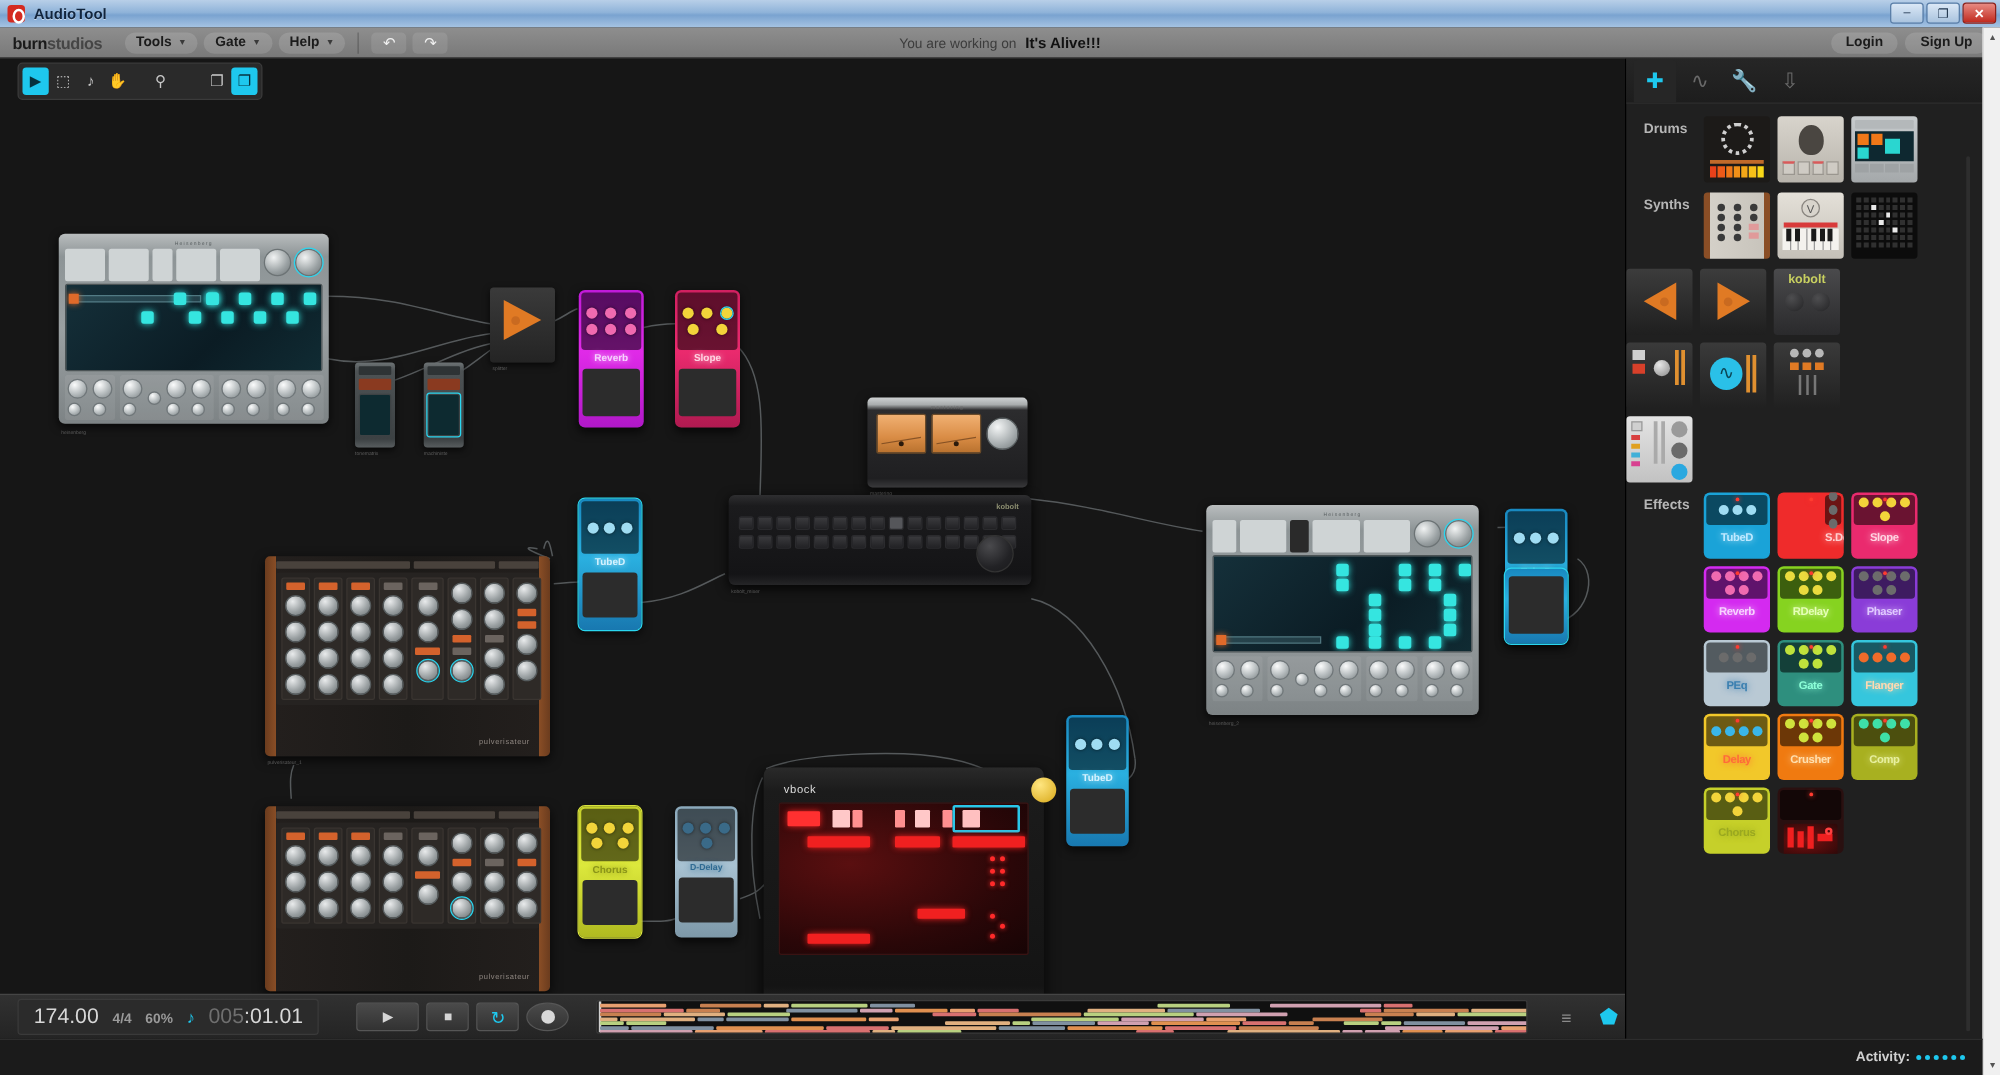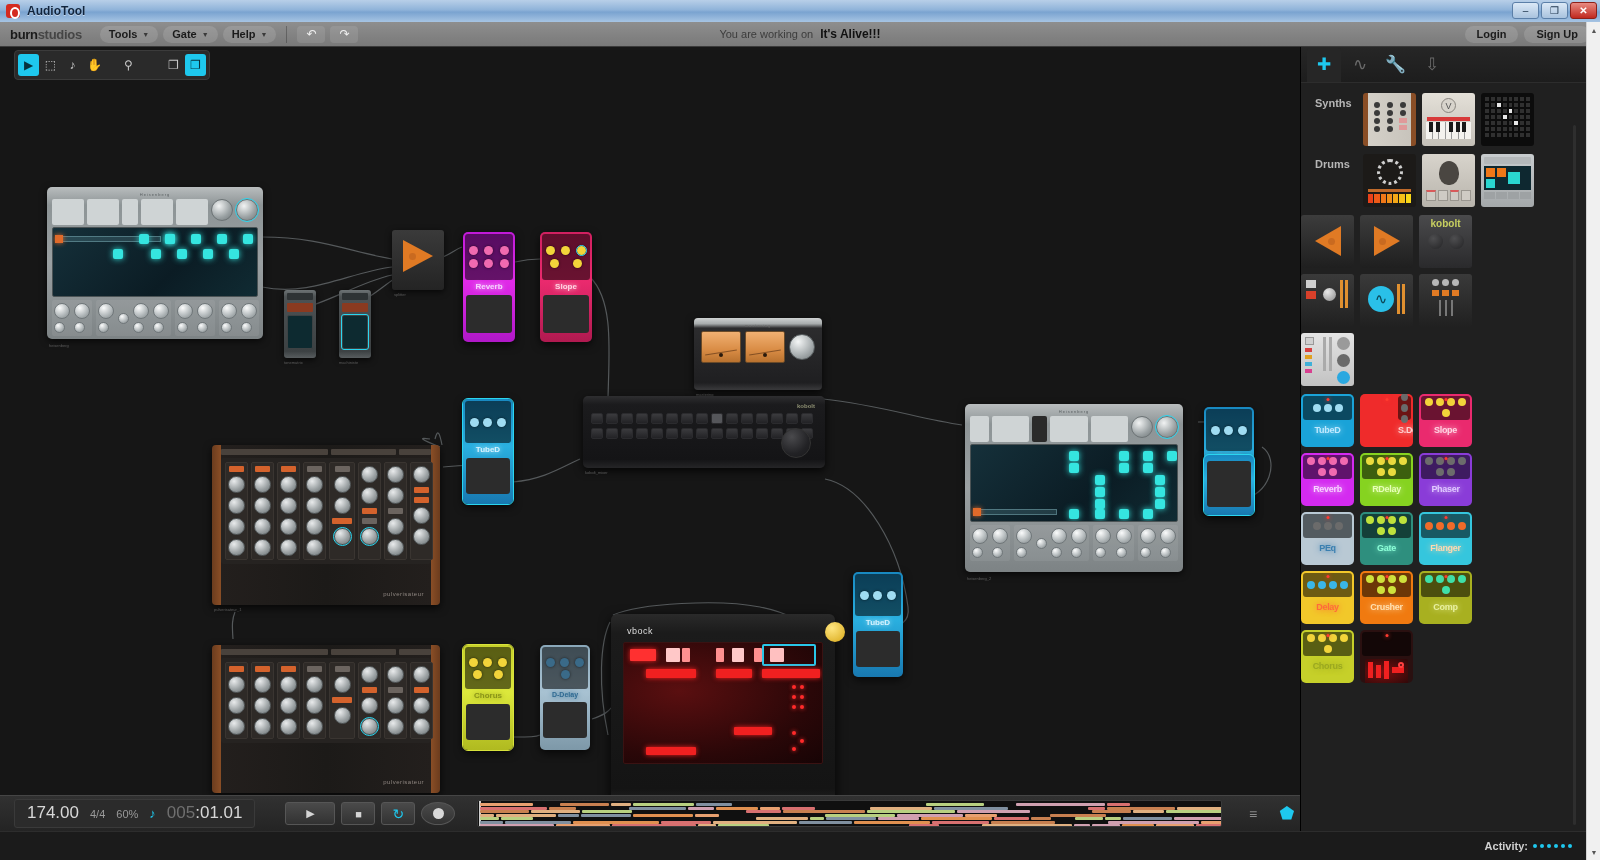--- a/index.html
+++ b/index.html
@@ -249,21 +249,21 @@
   .transport {
     position: absolute; top: 795px; left: 0; width: 1300px; height: 36px;
     background: linear-gradient(to bottom, #313131, #242424);
     border-top: 1px solid #454545; display: flex; align-items: center;
   }
   .tdisplay {
     margin-left: 14px; display: flex; align-items: baseline; gap: 11px;
     background: #2b2b2b; border: 1px solid #3a3a3a; border-radius: 3px; padding: 3px 12px 4px;
   }
   .tbpm { font-size: 17px; color: #d8d8d8; font-family: "Liberation Sans", sans-serif; }
-  .tsig, .tzoom { font-size: 11px; color: #9a9a9a; }
+  .tsig, .tzoom { font-size: 11px; color: #9a9a9a; font-weight: bold; }
   .tnote { color: #1ec8ee; font-size: 13px; }
   .tpos { font-size: 17px; color: #d8d8d8; }
   .tpos .dim { color: #6f6f6f; }
   .tbtns { display: flex; gap: 6px; margin-left: 30px; }
   .tbtn {
     width: 50px; height: 23px; border-radius: 3px;
     background: linear-gradient(to bottom, #4a4a4a, #323232);
     border: 1px solid #565656; display: flex; align-items: center; justify-content: center;
     color: #d5d5d5; font-size: 11px; cursor: pointer;
   }
@@ -871,20 +871,65 @@
     <div class="brtabs">
       <div class="brtab active">✚</div>
       <div class="brtab">∿</div>
       <div class="brtab">🔧</div>
       <div class="brtab">⇩</div>
     </div>
 
     <div class="brbody">
 
       <div class="brsection">
+        <div class="brsectlabel">Drums</div>
+        <div class="brgrid">
+          <div class="brcell" style="background:#1c1a18">
+            <div style="width:26px;height:26px;border-radius:50%;border:3px dotted #cfcfcf;margin:5px auto 0"></div>
+            <div style="height:3px;background:#c06a2a;margin:4px 5px 2px"></div>
+            <div style="display:flex;gap:1px;margin:0 5px">
+              <div style="flex:1;height:9px;background:#e8411a"></div>
+                <div style="flex:1;height:9px;background:#ee5a18"></div>
+              <div style="flex:1;height:9px;background:#f07818"></div>
+                <div style="flex:1;height:9px;background:#f29018"></div>
+              <div style="flex:1;height:9px;background:#f4a818"></div>
+                <div style="flex:1;height:9px;background:#f6c018"></div>
+              <div style="flex:1;height:9px;background:#f8d818"></div>
+            </div>
+          </div>
+          <div class="brcell" style="background:linear-gradient(to bottom,#d8d4cc,#b8b4ac)">
+            <div style="width:20px;height:24px;border-radius:50% 50% 45% 45%;background:#4a4641;margin:7px auto 0"></div>
+            <div style="display:flex;gap:2px;margin:5px 4px">
+              <div style="flex:1;height:11px;background:#cfcbc4;border:1px solid #9a968f;border-top:2px solid #d85a5a"></div>
+              <div style="flex:1;height:11px;background:#cfcbc4;border:1px solid #9a968f"></div>
+              <div style="flex:1;height:11px;background:#cfcbc4;border:1px solid #9a968f;border-top:2px solid #d85a5a"></div>
+              <div style="flex:1;height:11px;background:#cfcbc4;border:1px solid #9a968f"></div>
+            </div>
+          </div>
+          <div class="brcell" style="background:linear-gradient(to bottom,#c8ccce,#a4a8aa)">
+            <div style="height:7px;background:#b4b8ba;margin:3px 3px 2px;border-radius:1px"></div>
+            <div style="display:flex;gap:2px;margin:0 3px">
+              <div style="flex:1;height:24px;background:#0e2830;position:relative">
+                <div style="position:absolute;left:2px;top:2px;width:9px;height:9px;background:#f07818"></div>
+                <div style="position:absolute;left:13px;top:2px;width:9px;height:9px;background:#f07818"></div>
+                <div style="position:absolute;left:2px;top:13px;width:9px;height:9px;background:#2ad6d0"></div>
+                <div style="position:absolute;left:24px;top:6px;width:12px;height:12px;background:#2ad6d0"></div>
+              </div>
+            </div>
+            <div style="display:flex;gap:1px;margin:2px 3px">
+              <div style="flex:1;height:7px;background:#9ea2a4"></div>
+                <div style="flex:1;height:7px;background:#9ea2a4"></div>
+              <div style="flex:1;height:7px;background:#9ea2a4"></div>
+                <div style="flex:1;height:7px;background:#9ea2a4"></div>
+            </div>
+          </div>
+        </div>
+      </div>
+
+      <div class="brsection">
         <div class="brsectlabel">Synths</div>
         <div class="brgrid">
           <div class="brcell" style="background:linear-gradient(to right,#8a4e26 0,#8a4e26 5px,#d4d0c8 5px,#c8c4bc calc(100% - 5px),#8a4e26 calc(100% - 5px))">
             <div style="display:flex;gap:2px;margin:7px 8px">
               <div style="flex:1">
                   <div style="width:6px;height:6px;border-radius:50%;background:#3a3a3a;margin:2px auto"></div>
                   <div style="width:6px;height:6px;border-radius:50%;background:#3a3a3a;margin:2px auto"></div>
                   <div style="width:6px;height:6px;border-radius:50%;background:#3a3a3a;margin:2px auto"></div>
                   <div style="width:6px;height:6px;border-radius:50%;background:#3a3a3a;margin:2px auto"></div>
                 </div>
@@ -982,65 +1027,20 @@
                 <div style="height:4px;background:#303030"></div>
                 <div style="height:4px;background:#303030"></div>
                 <div style="height:4px;background:#303030"></div>
                 <div style="height:4px;background:#303030"></div>
             </div>
           </div>
         </div>
       </div>
 
       <div class="brsection">
-        <div class="brsectlabel">Drums</div>
-        <div class="brgrid">
-          <div class="brcell" style="background:#1c1a18">
-            <div style="width:26px;height:26px;border-radius:50%;border:3px dotted #cfcfcf;margin:5px auto 0"></div>
-            <div style="height:3px;background:#c06a2a;margin:4px 5px 2px"></div>
-            <div style="display:flex;gap:1px;margin:0 5px">
-              <div style="flex:1;height:9px;background:#e8411a"></div>
-                <div style="flex:1;height:9px;background:#ee5a18"></div>
-              <div style="flex:1;height:9px;background:#f07818"></div>
-                <div style="flex:1;height:9px;background:#f29018"></div>
-              <div style="flex:1;height:9px;background:#f4a818"></div>
-                <div style="flex:1;height:9px;background:#f6c018"></div>
-              <div style="flex:1;height:9px;background:#f8d818"></div>
-            </div>
-          </div>
-          <div class="brcell" style="background:linear-gradient(to bottom,#d8d4cc,#b8b4ac)">
-            <div style="width:20px;height:24px;border-radius:50% 50% 45% 45%;background:#4a4641;margin:7px auto 0"></div>
-            <div style="display:flex;gap:2px;margin:5px 4px">
-              <div style="flex:1;height:11px;background:#cfcbc4;border:1px solid #9a968f;border-top:2px solid #d85a5a"></div>
-              <div style="flex:1;height:11px;background:#cfcbc4;border:1px solid #9a968f"></div>
-              <div style="flex:1;height:11px;background:#cfcbc4;border:1px solid #9a968f;border-top:2px solid #d85a5a"></div>
-              <div style="flex:1;height:11px;background:#cfcbc4;border:1px solid #9a968f"></div>
-            </div>
-          </div>
-          <div class="brcell" style="background:linear-gradient(to bottom,#c8ccce,#a4a8aa)">
-            <div style="height:7px;background:#b4b8ba;margin:3px 3px 2px;border-radius:1px"></div>
-            <div style="display:flex;gap:2px;margin:0 3px">
-              <div style="flex:1;height:24px;background:#0e2830;position:relative">
-                <div style="position:absolute;left:2px;top:2px;width:9px;height:9px;background:#f07818"></div>
-                <div style="position:absolute;left:13px;top:2px;width:9px;height:9px;background:#f07818"></div>
-                <div style="position:absolute;left:2px;top:13px;width:9px;height:9px;background:#2ad6d0"></div>
-                <div style="position:absolute;left:24px;top:6px;width:12px;height:12px;background:#2ad6d0"></div>
-              </div>
-            </div>
-            <div style="display:flex;gap:1px;margin:2px 3px">
-              <div style="flex:1;height:7px;background:#9ea2a4"></div>
-                <div style="flex:1;height:7px;background:#9ea2a4"></div>
-              <div style="flex:1;height:7px;background:#9ea2a4"></div>
-                <div style="flex:1;height:7px;background:#9ea2a4"></div>
-            </div>
-          </div>
-        </div>
-      </div>
-
-      <div class="brsection">
         <div class="brgrid">
           <div class="brcell" style="background:linear-gradient(to bottom,#3c3c3c,#1f1f1f)">
             <div style="width:0;height:0;border-top:15px solid transparent;border-bottom:15px solid transparent;border-right:26px solid #e07a24;margin:11px auto 0"></div>
             <div style="width:7px;height:7px;border-radius:50%;background:#c96a20;margin:-18px auto 0;position:relative;left:4px"></div>
           </div>
           <div class="brcell" style="background:linear-gradient(to bottom,#3c3c3c,#1f1f1f)">
             <div style="width:0;height:0;border-top:15px solid transparent;border-bottom:15px solid transparent;border-left:26px solid #e07a24;margin:11px auto 0"></div>
             <div style="width:7px;height:7px;border-radius:50%;background:#c96a20;margin:-18px auto 0;position:relative;left:-4px"></div>
           </div>
           <div class="brcell" style="background:linear-gradient(to bottom,#4a4a4c,#2a2a2c)">
@@ -1106,20 +1106,21 @@
                 <div style="width:13px;height:13px;border-radius:50%;background:#9a9a9a;margin-left:1px"></div>
                 <div style="width:13px;height:13px;border-radius:50%;background:#6a6a6a;margin:4px 0 0 1px"></div>
                 <div style="width:13px;height:13px;border-radius:50%;background:#2aa8e0;margin:4px 0 0 1px"></div>
               </div>
             </div>
           </div>
         </div>
       </div>
 
       <div class="brsection">
+        <div class="brsectlabel">Effects</div>
         <div class="brgrid" id="fxgrid">
             <div class="brcell pedalcell" style="background: linear-gradient(rgb(26, 163, 216), rgb(26, 163, 216));">
               <div class="pcled"></div>
               <div class="pctop">
                 <div class="pcknob" style="background: rgb(159, 220, 242);"></div>
                 <div class="pcknob" style="background: rgb(159, 220, 242);"></div>
                 <div class="pcknob" style="background: rgb(159, 220, 242);"></div>
               </div>
               <div class="pcname" style="color: rgb(191, 233, 255);">TubeD</div>
             </div>

